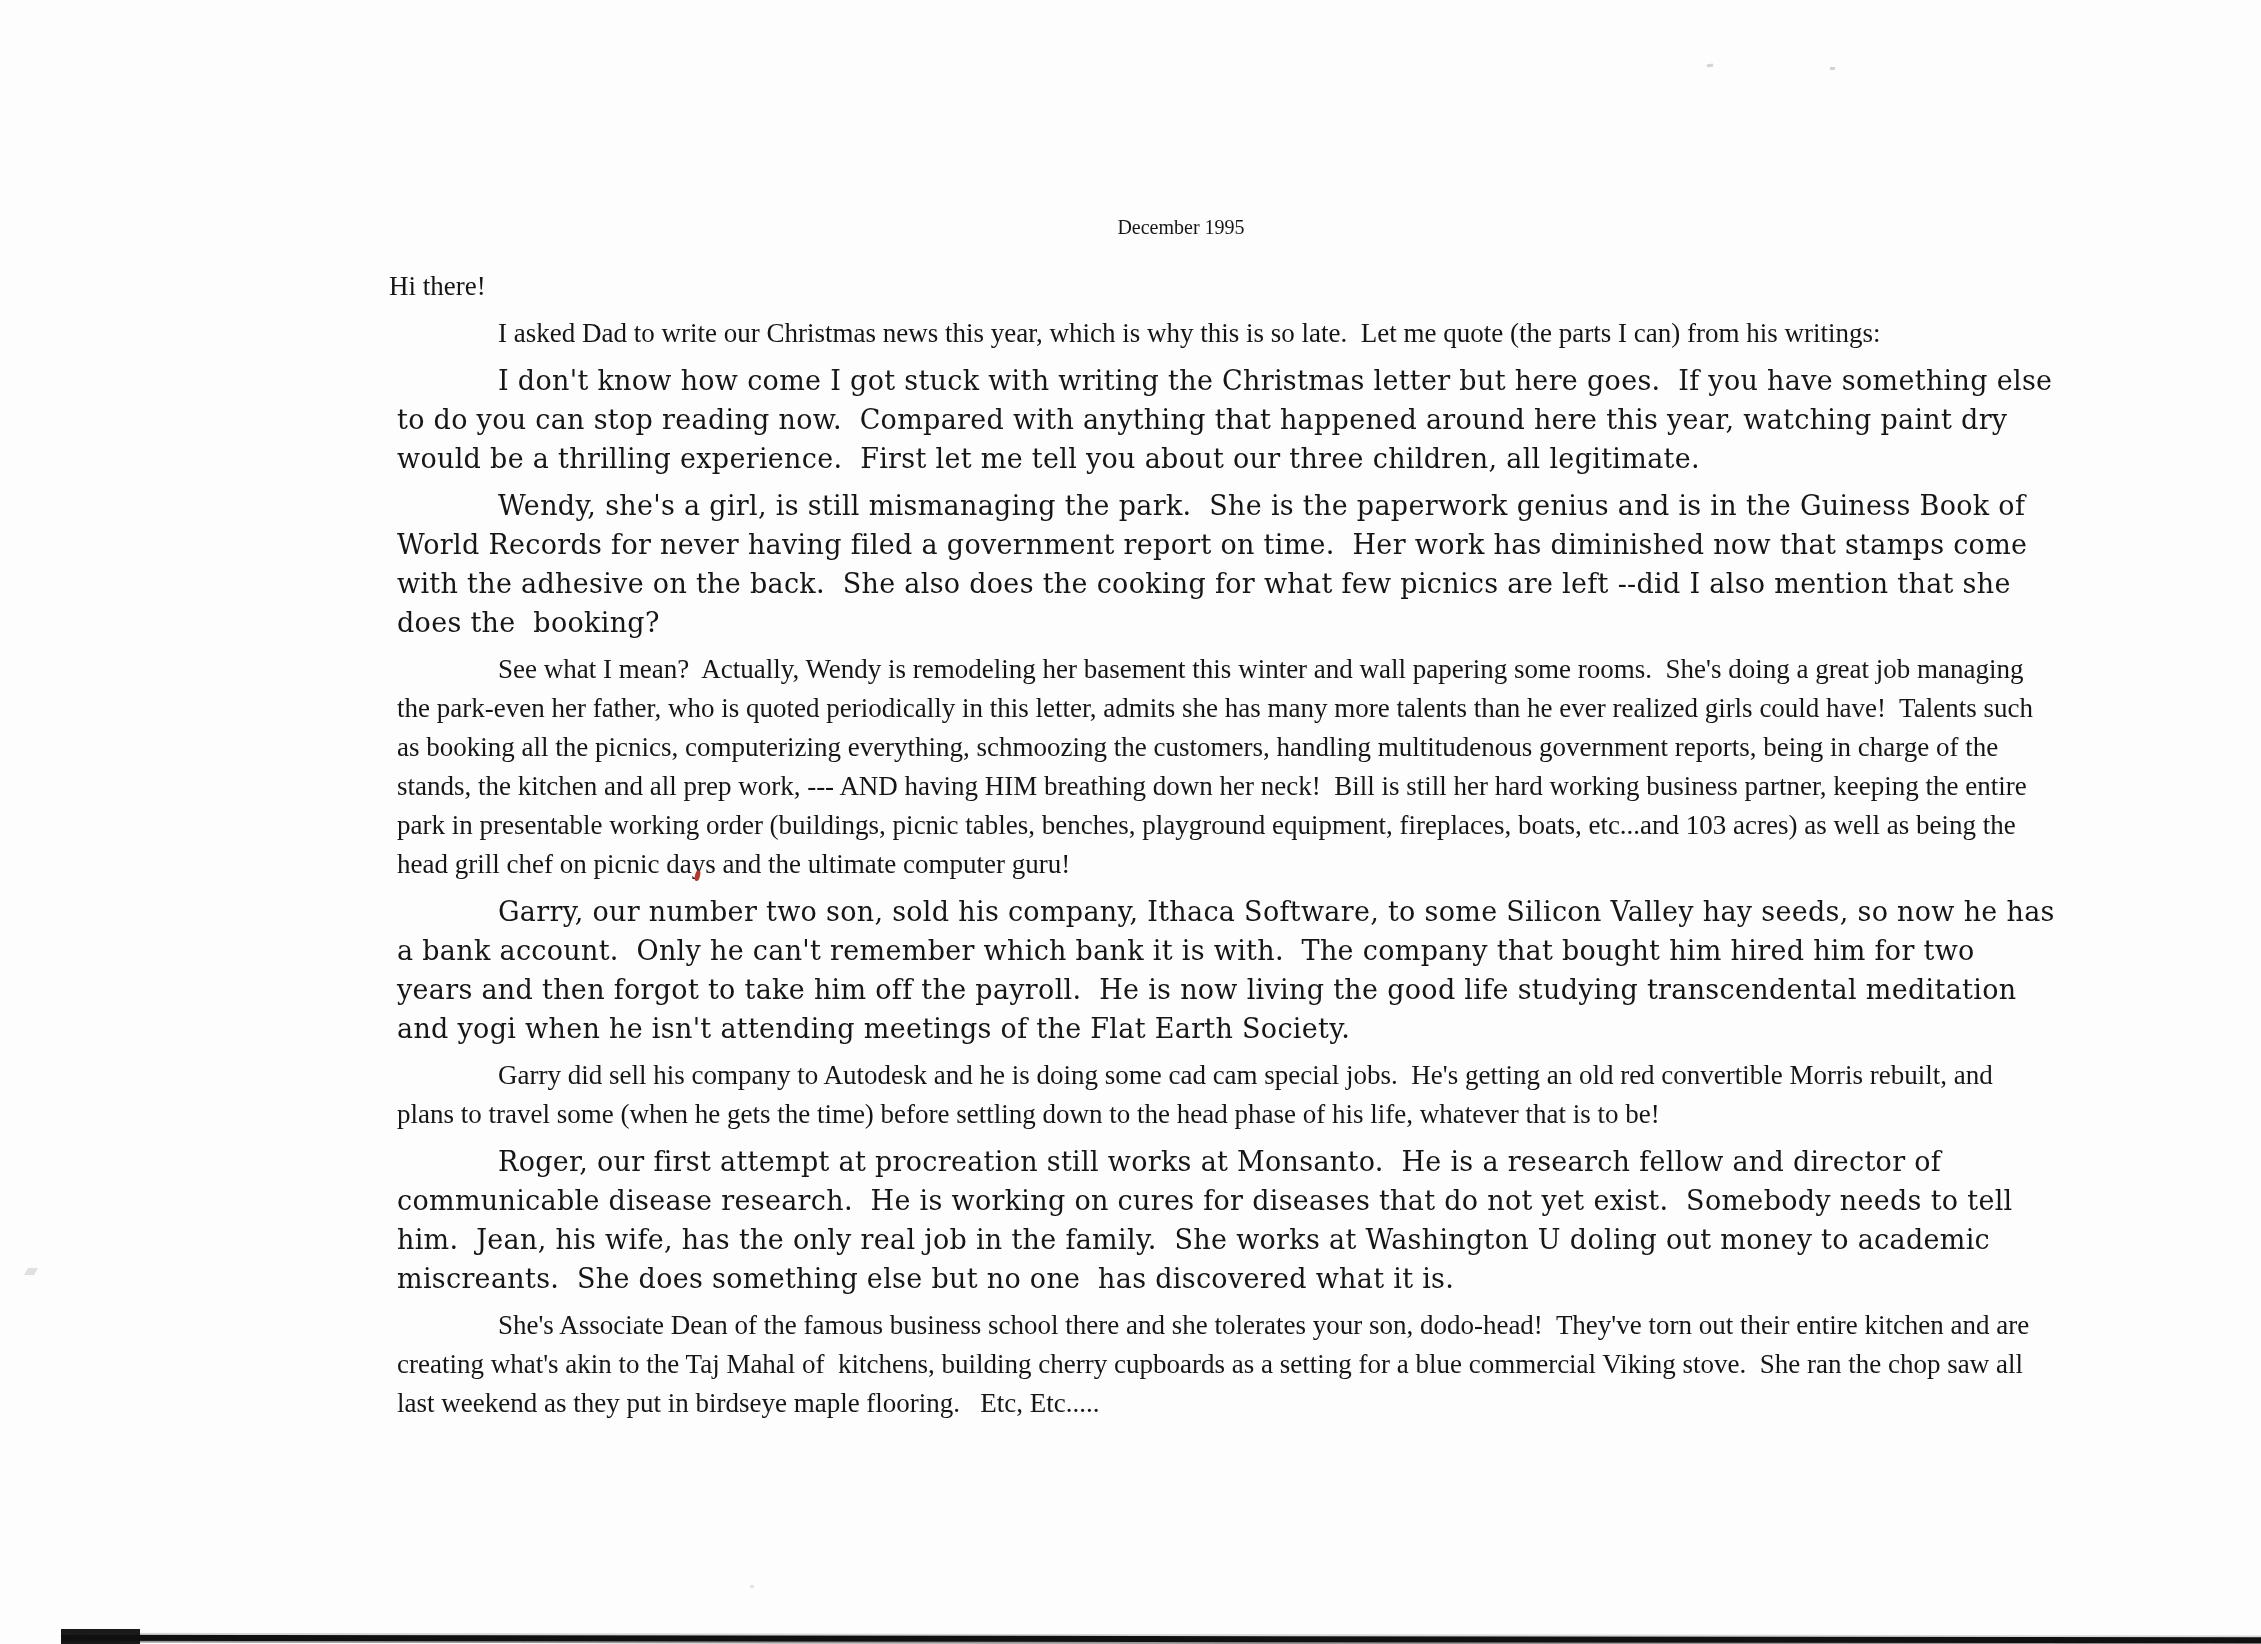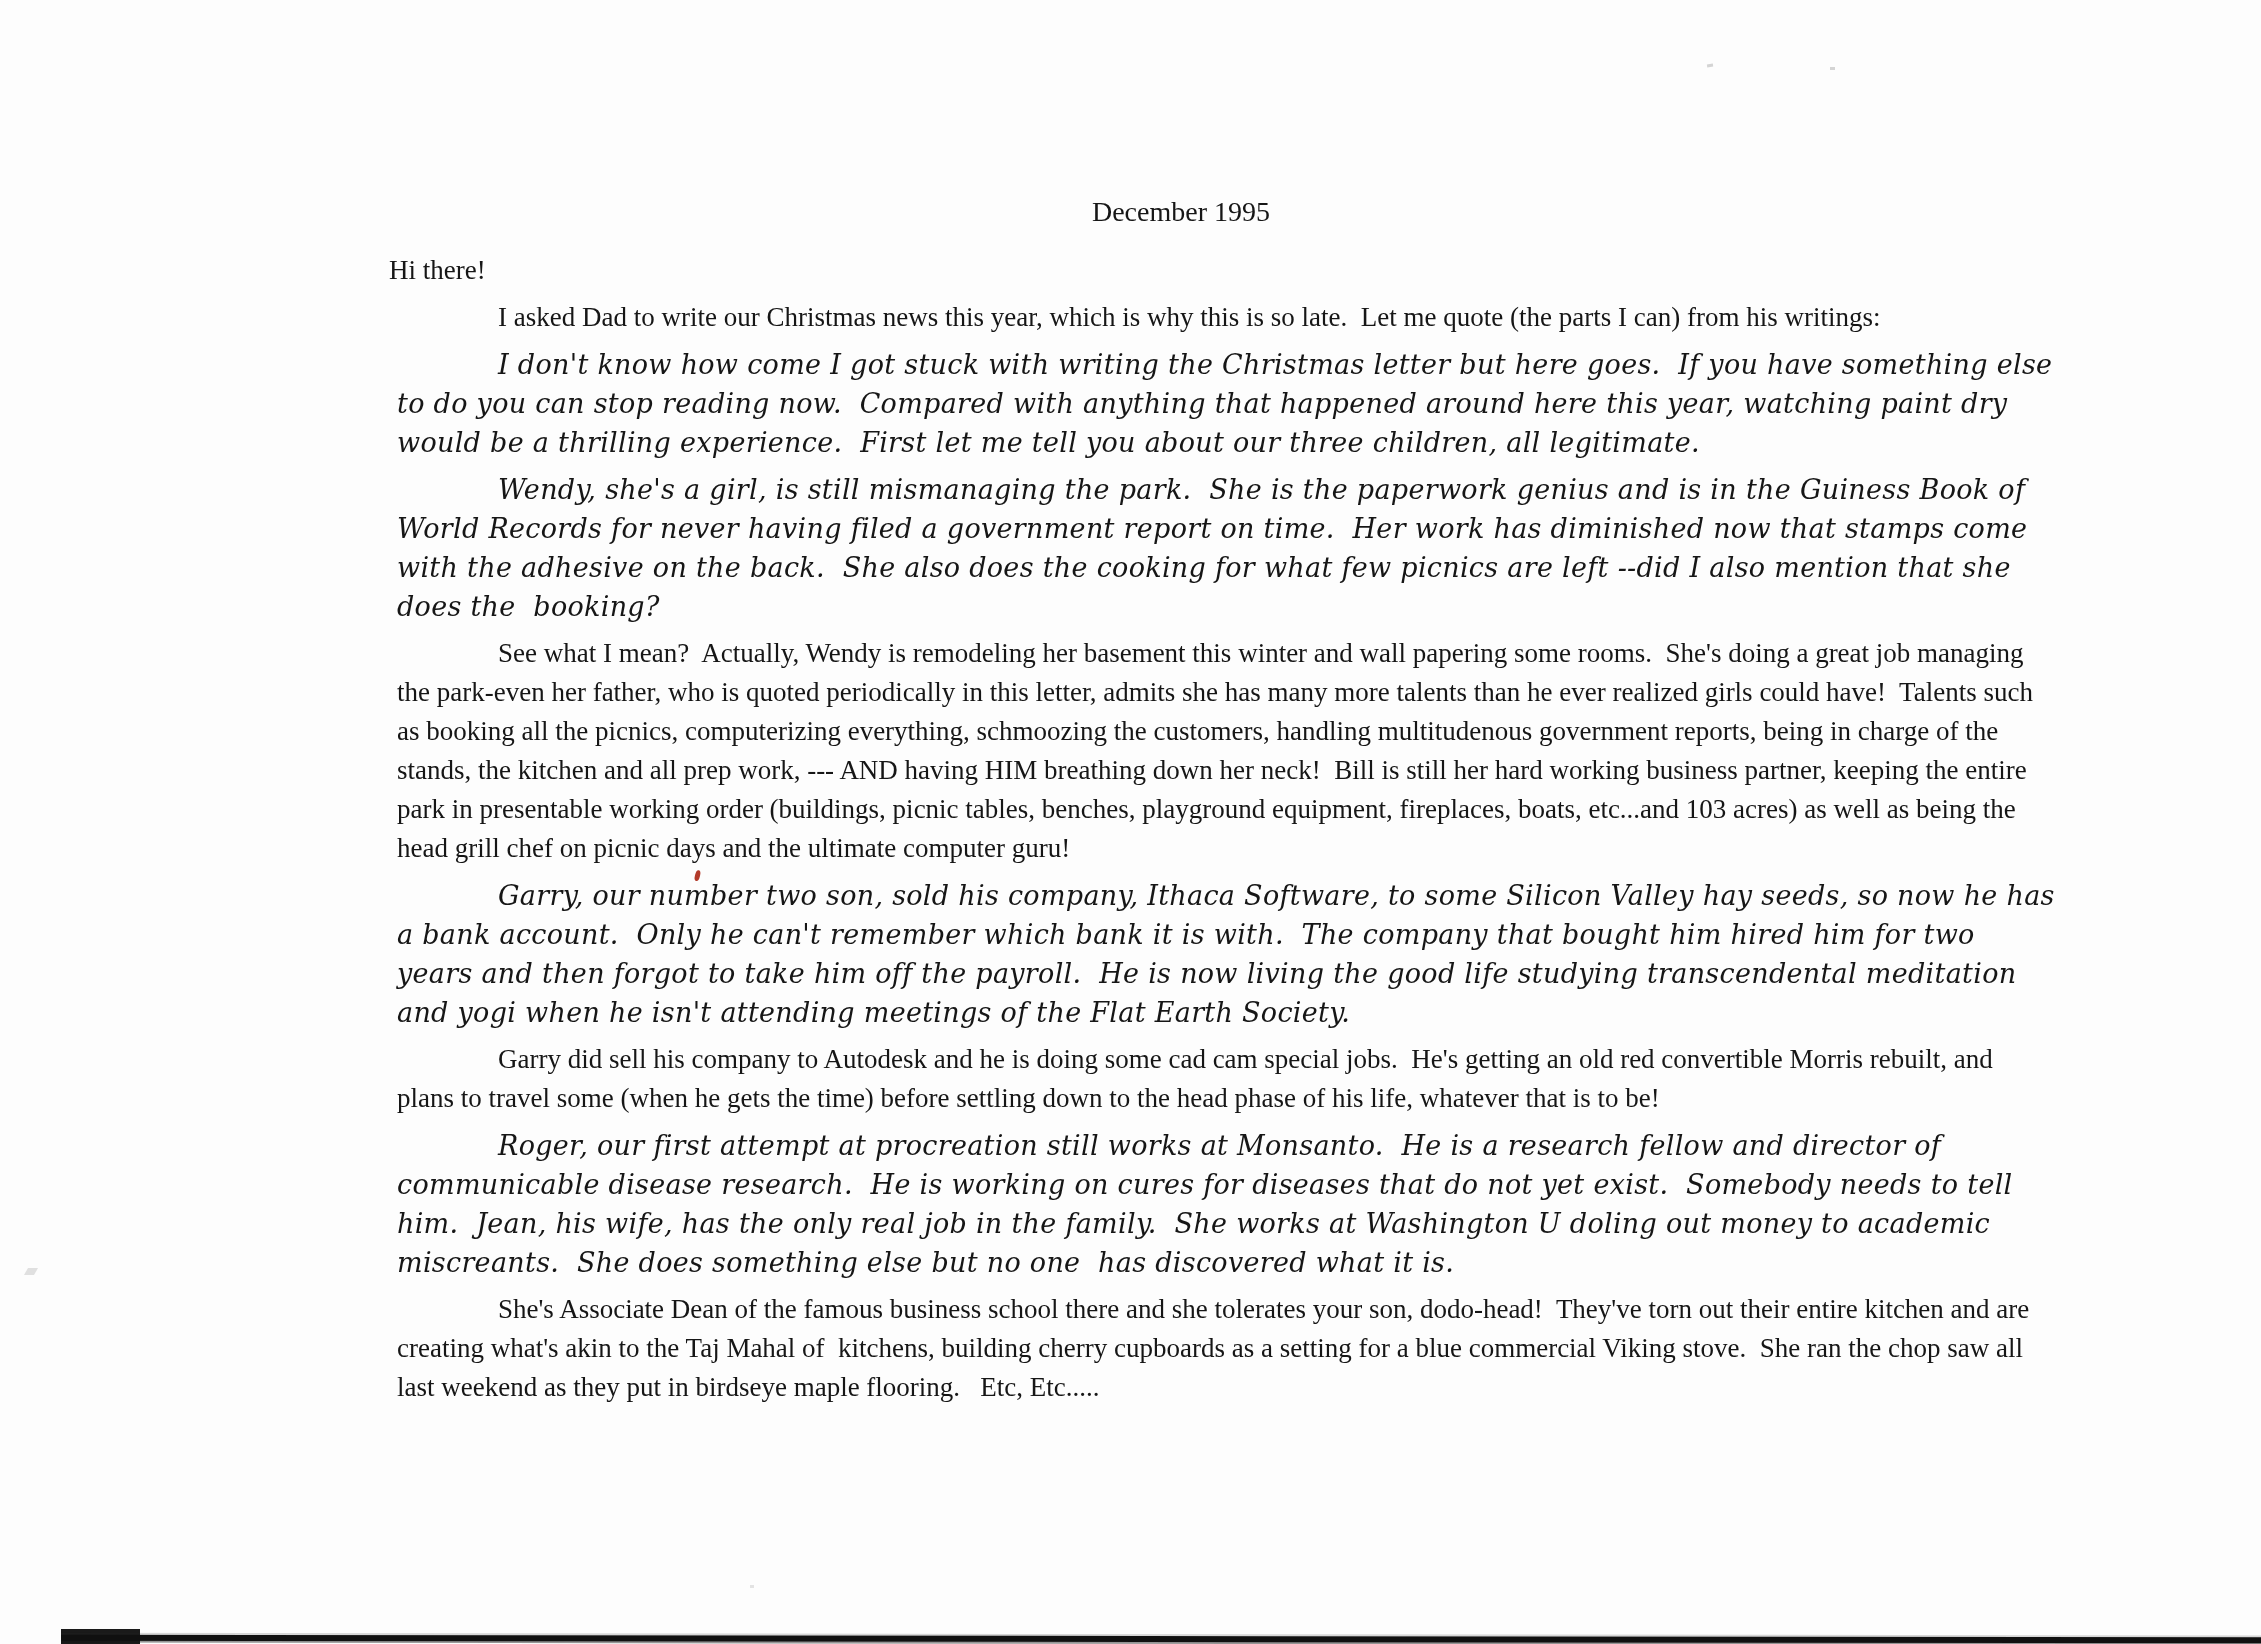--- a/index.html
+++ b/index.html
@@ -21,35 +21,34 @@
     width: 1674px;
     color: #161616;
   }
   .serif {
     font-family: "Liberation Serif", "DejaVu Serif", serif;
     font-size: 27px;
     line-height: 39px;
   }
   .script {
     font-family: "DejaVu Serif", "Liberation Serif", serif;
-    font-style: italic;
     font-size: 27px;
     line-height: 39px;
     letter-spacing: 0.3px;
   }
   .column p {
     margin: 8px;
     text-indent: 101px;
     white-space: pre-wrap;
   }
   .title {
     text-align: center;
-    font-size: 28px;
+    font-size: 20px;
     line-height: 39px;
-    margin: 0 90px 0 0;
+    margin: 16px 90px 0 0;
   }
   .greeting {
     line-height: 39px;
     margin-top: 20px;
   }
   
   .scanner-band {
     position: absolute;
     left: 61px;
     top: 1636px;

